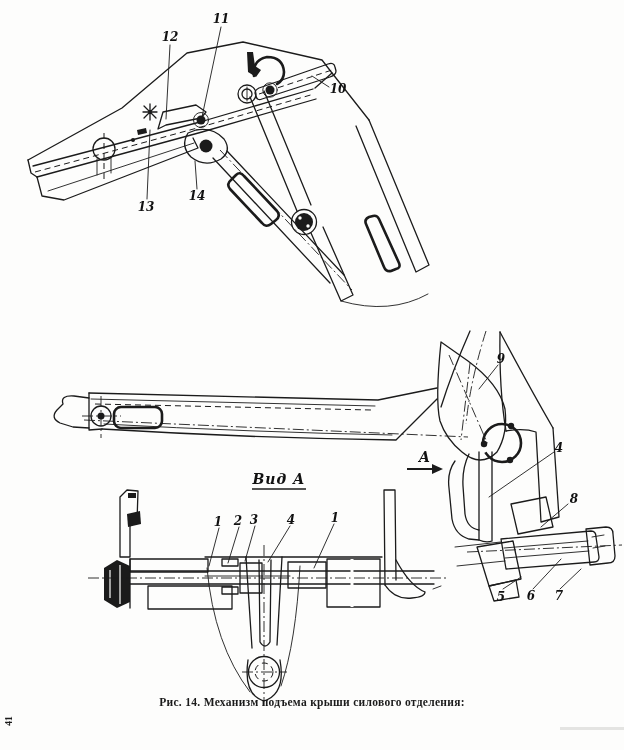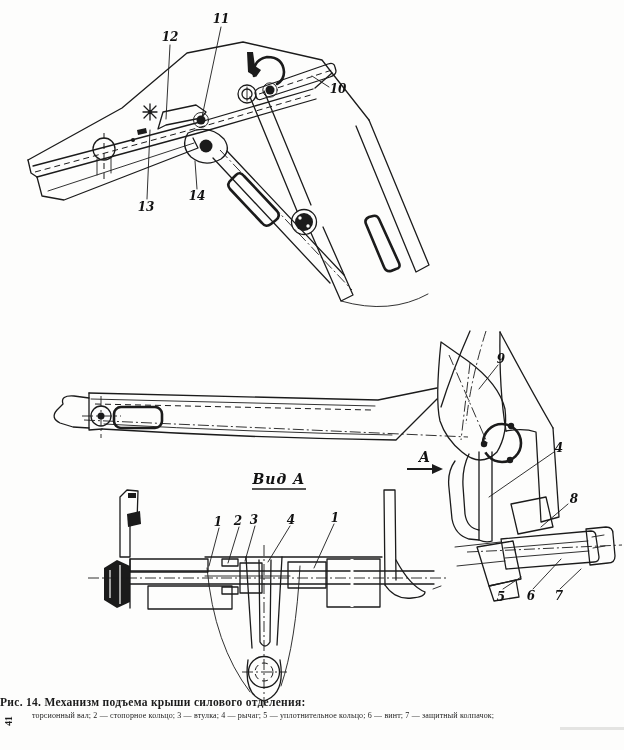--- a/index.html
+++ b/index.html
@@ -14,21 +14,21 @@
   .thick { fill:none; stroke:#1b1b1b; stroke-width:2.6; stroke-linecap:round; stroke-linejoin:round; }
   .fill  { fill:#1b1b1b; stroke:none; }
   .dash  { fill:none; stroke:#1b1b1b; stroke-width:1; stroke-dasharray:6 4; }
   .dashdot { fill:none; stroke:#1b1b1b; stroke-width:0.9; stroke-dasharray:11 3 2 3; }
   .wdot  { fill:#fdfdfc; stroke:none; }
   .hatchln { stroke:#1b1b1b; stroke-width:1.1; }
   text.co { font-family:"DejaVu Serif", serif; font-style:italic; font-weight:bold;
             font-size:12px; fill:#111; text-anchor:middle; }
   text.vt { font-family:"DejaVu Serif", serif; font-style:italic; font-weight:bold;
             font-size:14px; fill:#111; text-anchor:middle; letter-spacing:1px; }
-  .caption { position:absolute; left:0; right:0; top:696px; }
+  .caption { position:absolute; left:0; right:0; top:696px; text-align:center; }
   .cap-title { font-weight:bold; font-size:11.5px; letter-spacing:0.3px; margin-bottom:3px; }
   .legend { font-size:8px; line-height:9.5px; letter-spacing:0.15px;
             width:560px; margin:0 auto; font-style:normal; }
   .pagenum { position:absolute; left:1px; top:716px; font-weight:bold; font-size:9.5px;
              transform:rotate(-90deg); transform-origin:center; display:inline-block; width:16px; text-align:center;}
   .smudge { position:absolute; left:560px; top:727px; width:64px; height:3px;
             background:#cfcfcc; opacity:.55; }
 </style>
 </head>
 <body>
@@ -212,18 +212,17 @@
     <text class="co" x="218" y="526">1</text>
     <text class="co" x="238" y="525">2</text>
     <text class="co" x="254" y="524">3</text>
     <text class="co" x="291" y="524">4</text>
     <text class="co" x="335" y="522">1</text>
   </g>
 </svg>
 
   <div class="caption">
     <div class="cap-title">Рис. 14. Механизм подъема крыши силового отделения:</div>
-    <div class="legend">торсионный вал; 2 — стопорное кольцо; 3 — втулка; 4 — рычаг; 5 — уплотнительное кольцо; 6 — винт; 7 — защитный колпачок;</div>
   </div>
 
   <span class="pagenum">41</span>
   <div class="smudge"></div>
 </div>
 
 </body></html>

